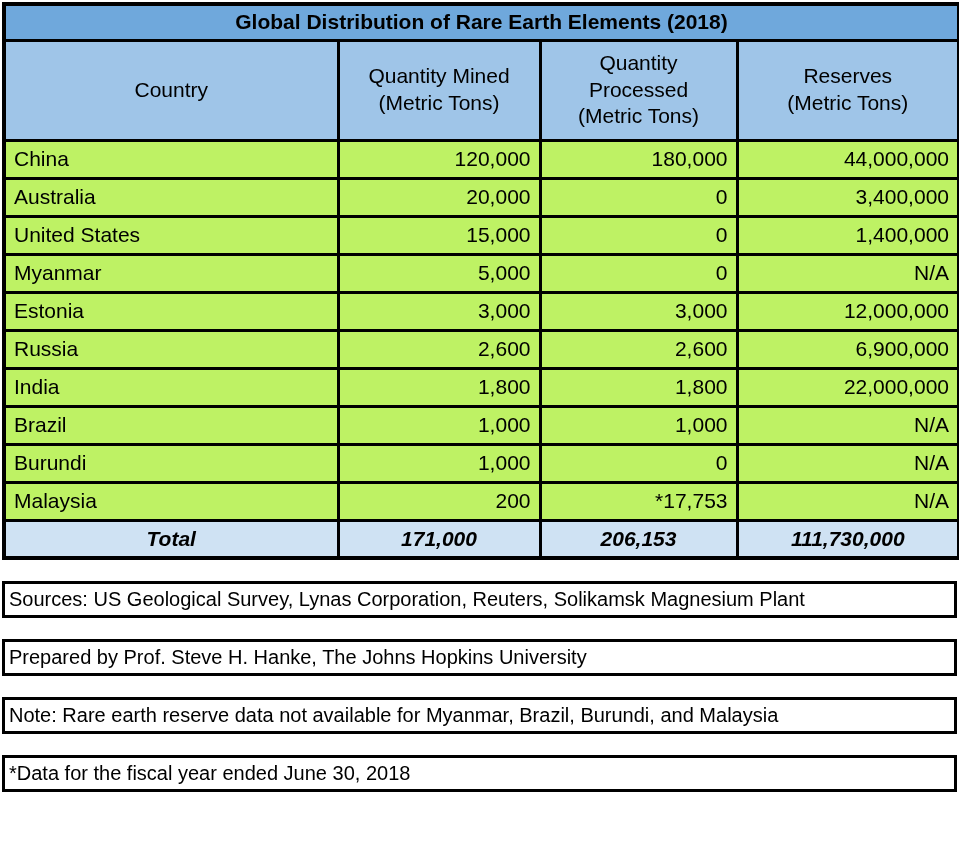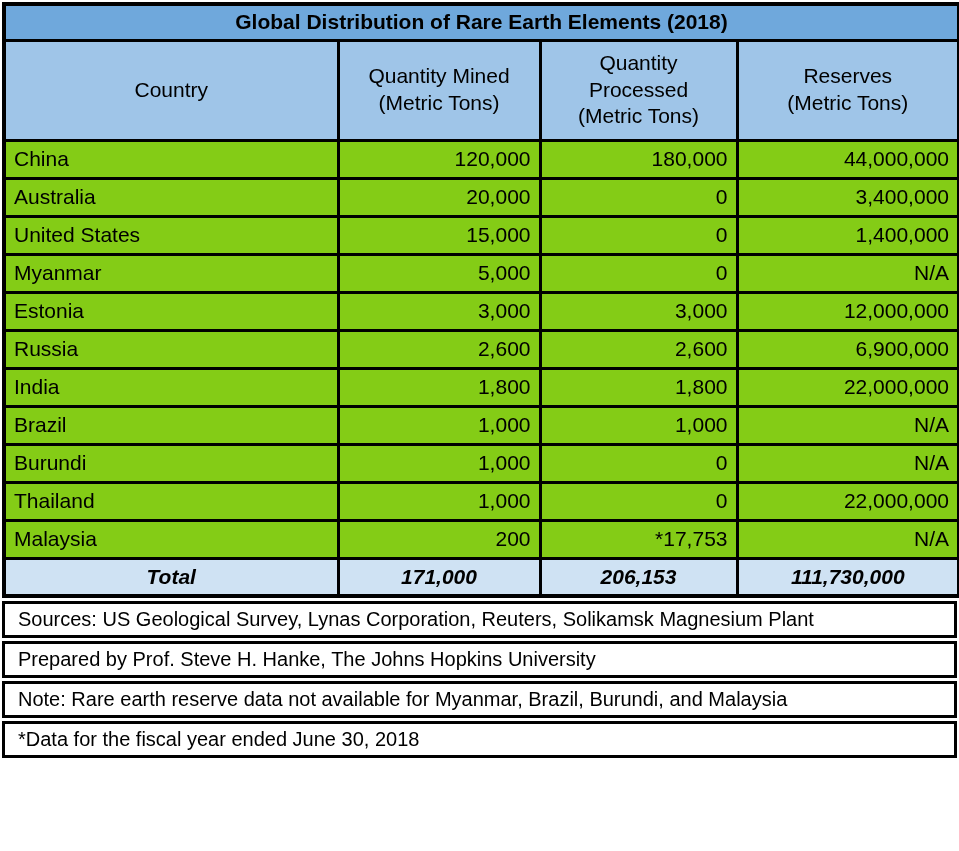--- a/index.html
+++ b/index.html
@@ -39,41 +39,41 @@
   tr.header-row td {
     background: #9fc5e8;
     text-align: center;
     vertical-align: middle;
     height: 100px;
     white-space: pre-line;
     line-height: 1.28;
     font-weight: normal;
   }
   tr.data-row td {
-    background: #84cc16;
+    background: #bef264;
     height: 38px;
   }
   tr.data-row td.country { text-align: left; }
   tr.data-row td.num { text-align: right; }
   tr.total-row td {
     background: #cfe2f3;
     font-weight: bold;
     text-align: center;
     height: 38px;
     font-style: italic;
   }
   .footnote-box {
     box-sizing: border-box;
     width: 955px;
     border: 3px solid #000000;
-    margin-top: 3px;
+    margin-top: 21px;
     height: 37px;
     display: flex;
     align-items: center;
-    padding-left: 13px;
+    padding-left: 4px;
     font-size: 20px;
     background: #ffffff;
   }
 </style>
 </head>
 <body>
 
 <div class="sheet">
 
   <table class="ree-table">
@@ -148,26 +148,20 @@
       <td class="num">1,000</td>
       <td class="num">N/A</td>
     </tr>
     <tr class="data-row">
       <td class="country">Burundi</td>
       <td class="num">1,000</td>
       <td class="num">0</td>
       <td class="num">N/A</td>
     </tr>
     <tr class="data-row">
-      <td class="country">Thailand</td>
-      <td class="num">1,000</td>
-      <td class="num">0</td>
-      <td class="num">22,000,000</td>
-    </tr>
-    <tr class="data-row">
       <td class="country">Malaysia</td>
       <td class="num">200</td>
       <td class="num">*17,753</td>
       <td class="num">N/A</td>
     </tr>
 
     <tr class="total-row">
       <td>Total</td>
       <td>171,000</td>
       <td>206,153</td>

